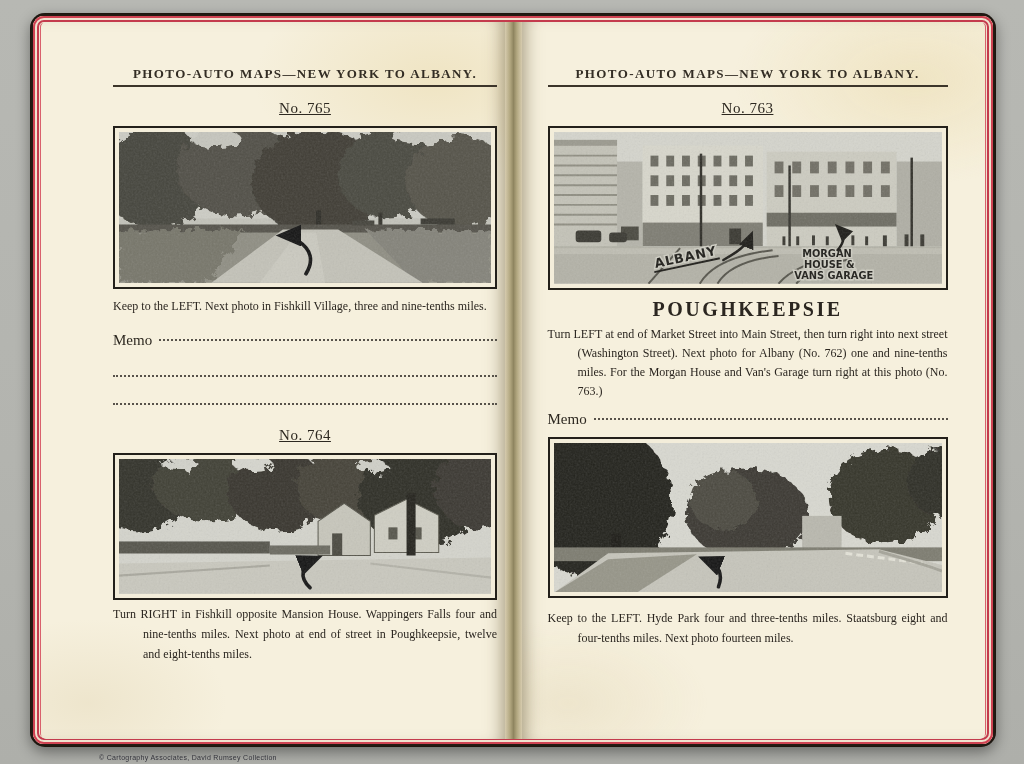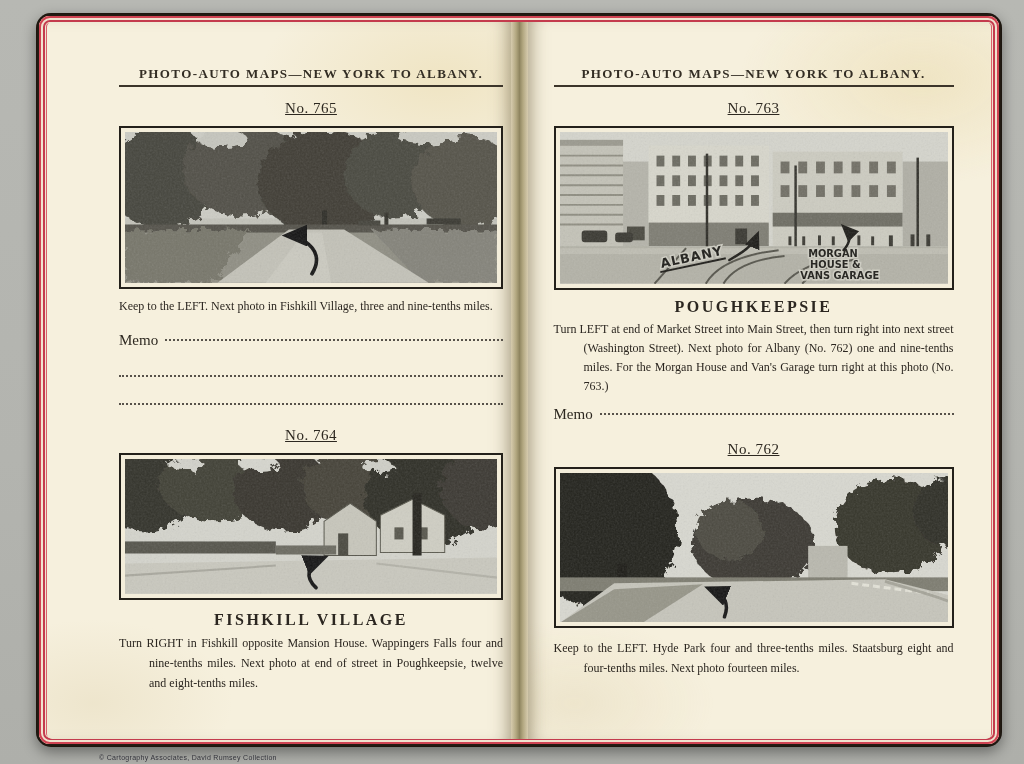--- a/index.html
+++ b/index.html
@@ -2,21 +2,21 @@
 <html><head>
 <meta charset="utf-8">
 <style>
   html,body{margin:0;padding:0;}
   body{
     width:1024px;height:764px;position:relative;overflow:hidden;
     background:linear-gradient(180deg,#b7b8b3 0%,#b3b4af 60%,#aeafaa 100%);
     font-family:"Liberation Serif","DejaVu Serif",serif;color:#2d2820;
   }
   .book{
-    position:absolute;left:36px;top:13px;width:966px;height:734px;
+    position:absolute;left:30px;top:13px;width:966px;height:734px;
     background:#271e15;border-radius:15px;
     box-shadow:0 5px 14px rgba(0,0,0,.4), inset 0 0 4px rgba(0,0,0,.6);
     padding:0;
   }
   .edges{
     position:absolute;inset:3px;border-radius:11px;
     background:#efe4cf;
     box-shadow:
       inset 0 0 0 2px #cf4352,
       inset 0 0 0 4px #f0e3cf,
@@ -49,21 +49,21 @@
     font-weight:bold;color:#332d24;}
   .header-rule{border:0;border-top:2px solid #3c352a;margin:3px 0 0 0;}
   .photo-number{margin-top:13px;text-align:center;font-size:15px;letter-spacing:.5px;text-decoration:underline;}
   .photo-frame{margin-top:9px;border:2px solid #23201a;padding:4px;background:#f3edda;}
   .photo-frame svg{display:block;width:100%;height:auto;}
   .caption{margin-top:7px;font-size:12px;line-height:20px;text-align:justify;
     padding-left:30px;text-indent:-30px;color:#2b2620;}
   .memo-row{display:flex;align-items:baseline;margin-top:16px;font-size:15px;}
   .memo-leader{flex:1;border-bottom:2px dotted #57524a;margin-left:7px;transform:translateY(-4px);}
   .dot-line{border:0;border-bottom:2px dotted #57524a;margin:26px 0 0 0;}
-  .section-title{margin-top:11px;text-align:center;font-size:16px;letter-spacing:2.5px;
+  .section-title{margin-top:11px;text-align:center;font-size:20px;letter-spacing:2.5px;
     font-weight:bold;color:#2b2620;}
   .credit{position:absolute;left:99px;bottom:3px;font-size:7px;letter-spacing:.3px;
     color:#33333b;font-family:"Liberation Sans","DejaVu Sans",sans-serif;}
   .mt8{margin-top:8px;} .mt18{margin-top:18px;} .mt22{margin-top:22px;}
 </style>
 </head>
 <body>
 
 <svg width="0" height="0" style="position:absolute" aria-hidden="true">
   <defs>
@@ -165,21 +165,20 @@
             <rect x="0" y="82" width="150" height="12" fill="#55544b"></rect>
             <rect x="150" y="86" width="60" height="9" fill="#6b6a60"></rect>
             <polygon points="0,134 0,104 370,98 370,134" fill="#c9c8be"></polygon>
             <path d="M0,116 L150,106" stroke="#a9a89e" stroke-width="2" fill="none"></path>
             <path d="M370,118 L250,104" stroke="#b3b2a8" stroke-width="2" fill="none"></path>
             <path d="M 190 128 C 179 118 181 105 196 99" fill="none" stroke="#141414" stroke-width="3.6" stroke-linecap="round" marker-end="url(#ah764)"></path>
             <rect width="370" height="134" filter="url(#grainF)" opacity="0.16"></rect>
           </svg>
         </div>
 
-        <div class="section-title">FISHKILL VILLAGE</div>
         <div class="caption" style="margin-top:4px">Turn RIGHT in Fishkill opposite Mansion House.  Wappingers Falls four and nine-tenths miles.  Next photo at end of street in Poughkeepsie, twelve and eight-tenths miles.</div>
       </div>
     </div>
 
     <div class="gutter"></div>
 
     <div class="page right">
       <div class="content">
         <div class="page-header">PHOTO-AUTO MAPS—NEW YORK TO ALBANY.</div>
         <hr class="header-rule">
@@ -289,21 +288,20 @@
         </div>
 
         <div class="section-title mt8">POUGHKEEPSIE</div>
         <div class="caption" style="margin-top:4px;line-height:19px">Turn LEFT at end of Market Street into Main Street, then turn right into next street (Washington Street).  Next photo for Albany (No. 762) one and nine-tenths miles.  For the Morgan House and Van's Garage turn right at this photo (No. 763.)</div>
 
         <div class="memo-row" style="margin-top:10px">
           <span>Memo</span>
           <span class="memo-leader"></span>
         </div>
 
-        <div class="photo-number mt18">No. 762</div>
 
         <div class="photo-frame">
           <svg viewBox="0 0 394 152">
             <defs>
                 <marker id="ah762" markerWidth="8" markerHeight="8" refX="5" refY="3" orient="auto">
                   <path d="M0,0 L7,3 L0,6 z" fill="#141414"></path>
                 </marker>
               </defs>
             <rect width="394" height="152" fill="#d8d8d0"></rect>
             <g filter="url(#roughF)">

